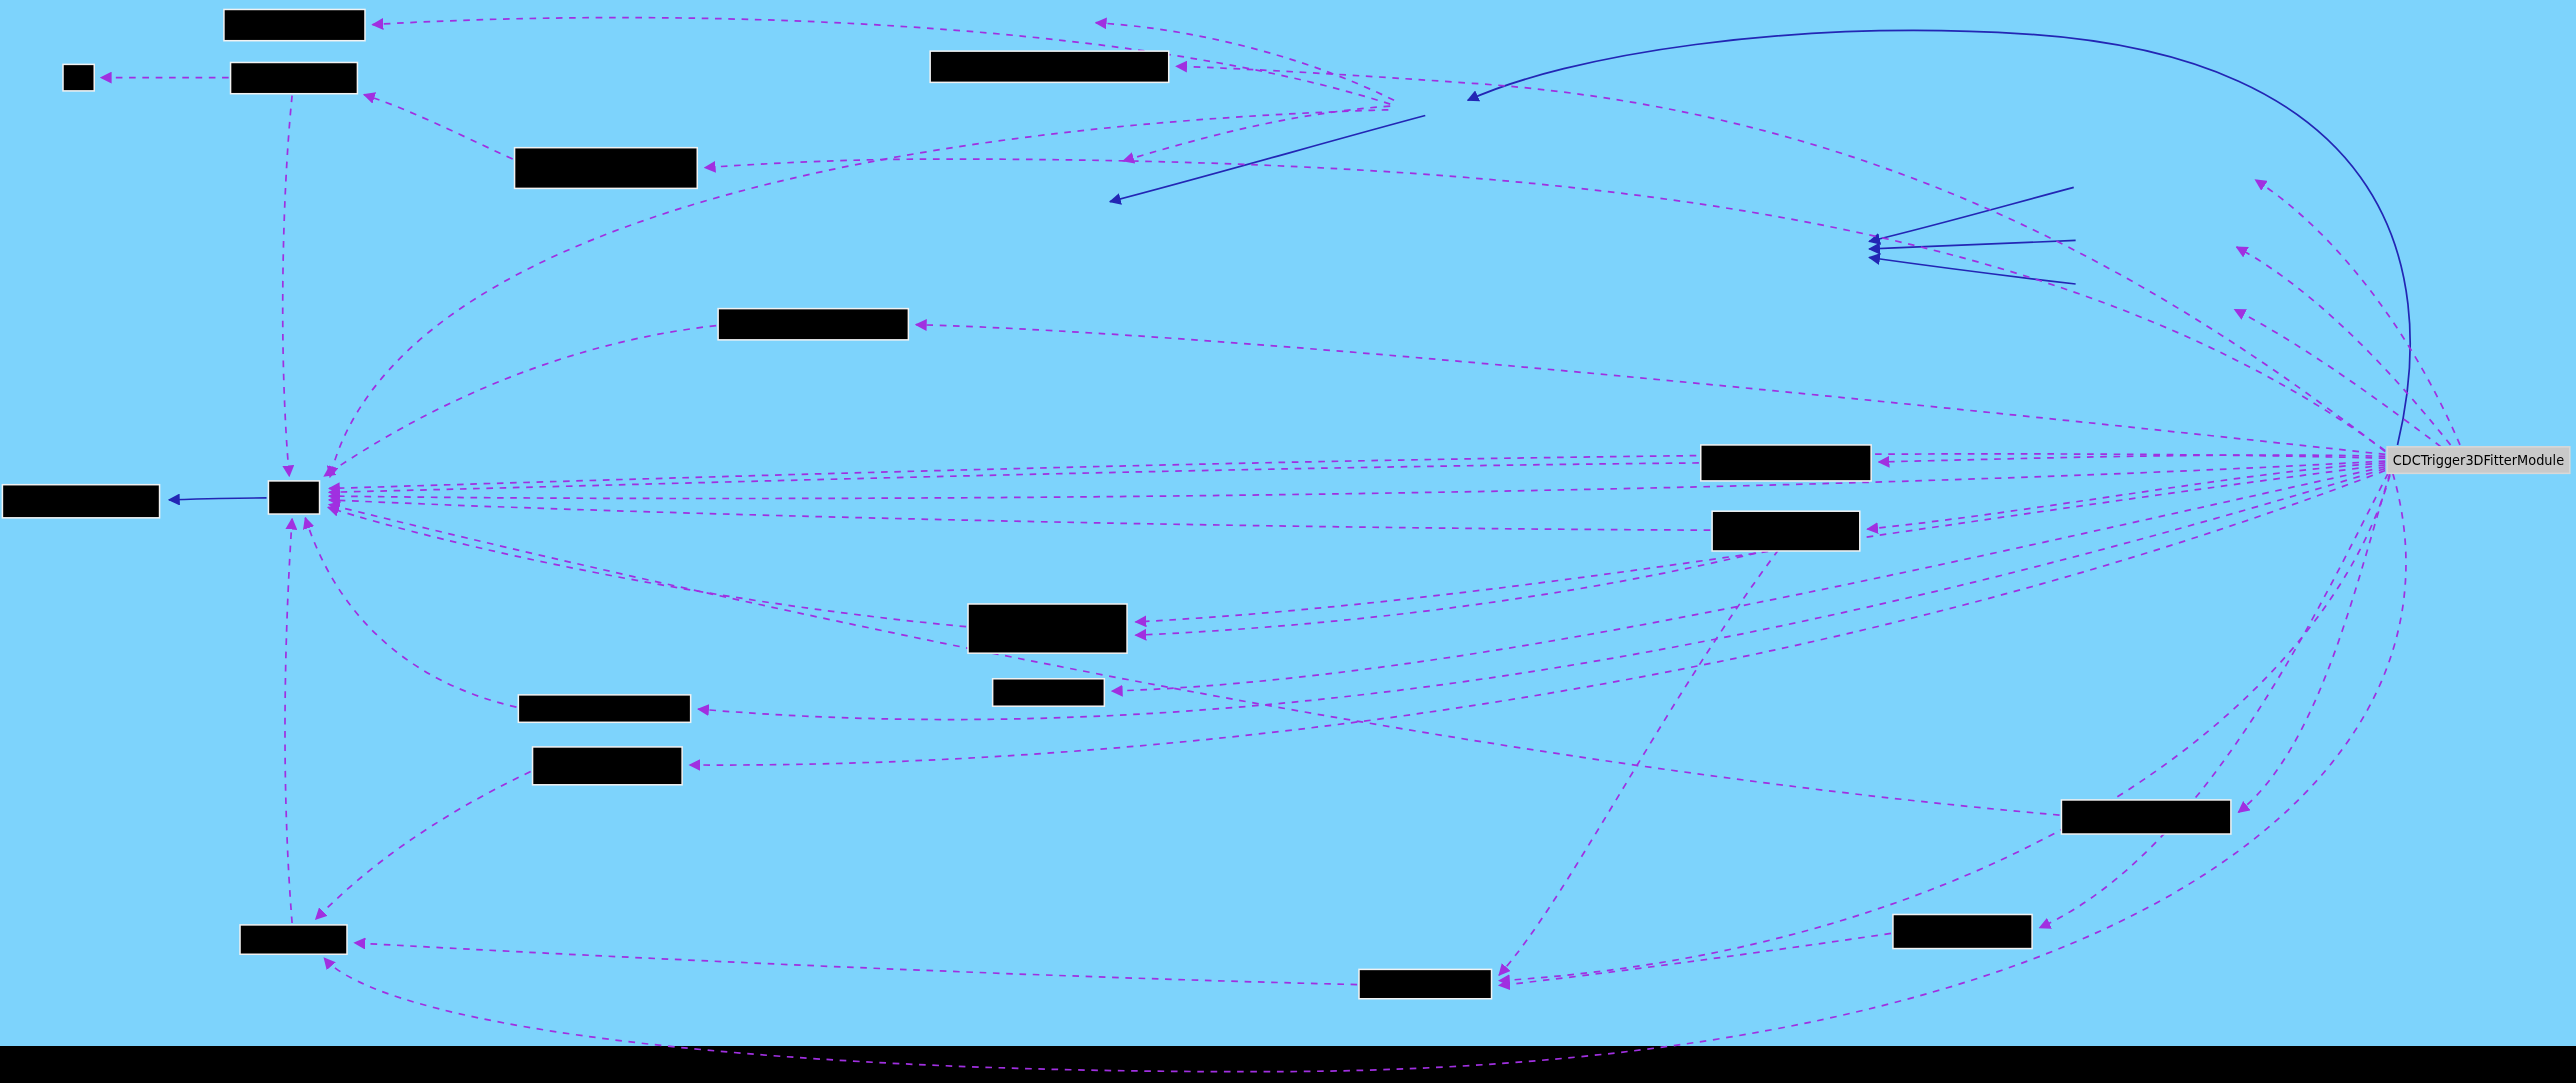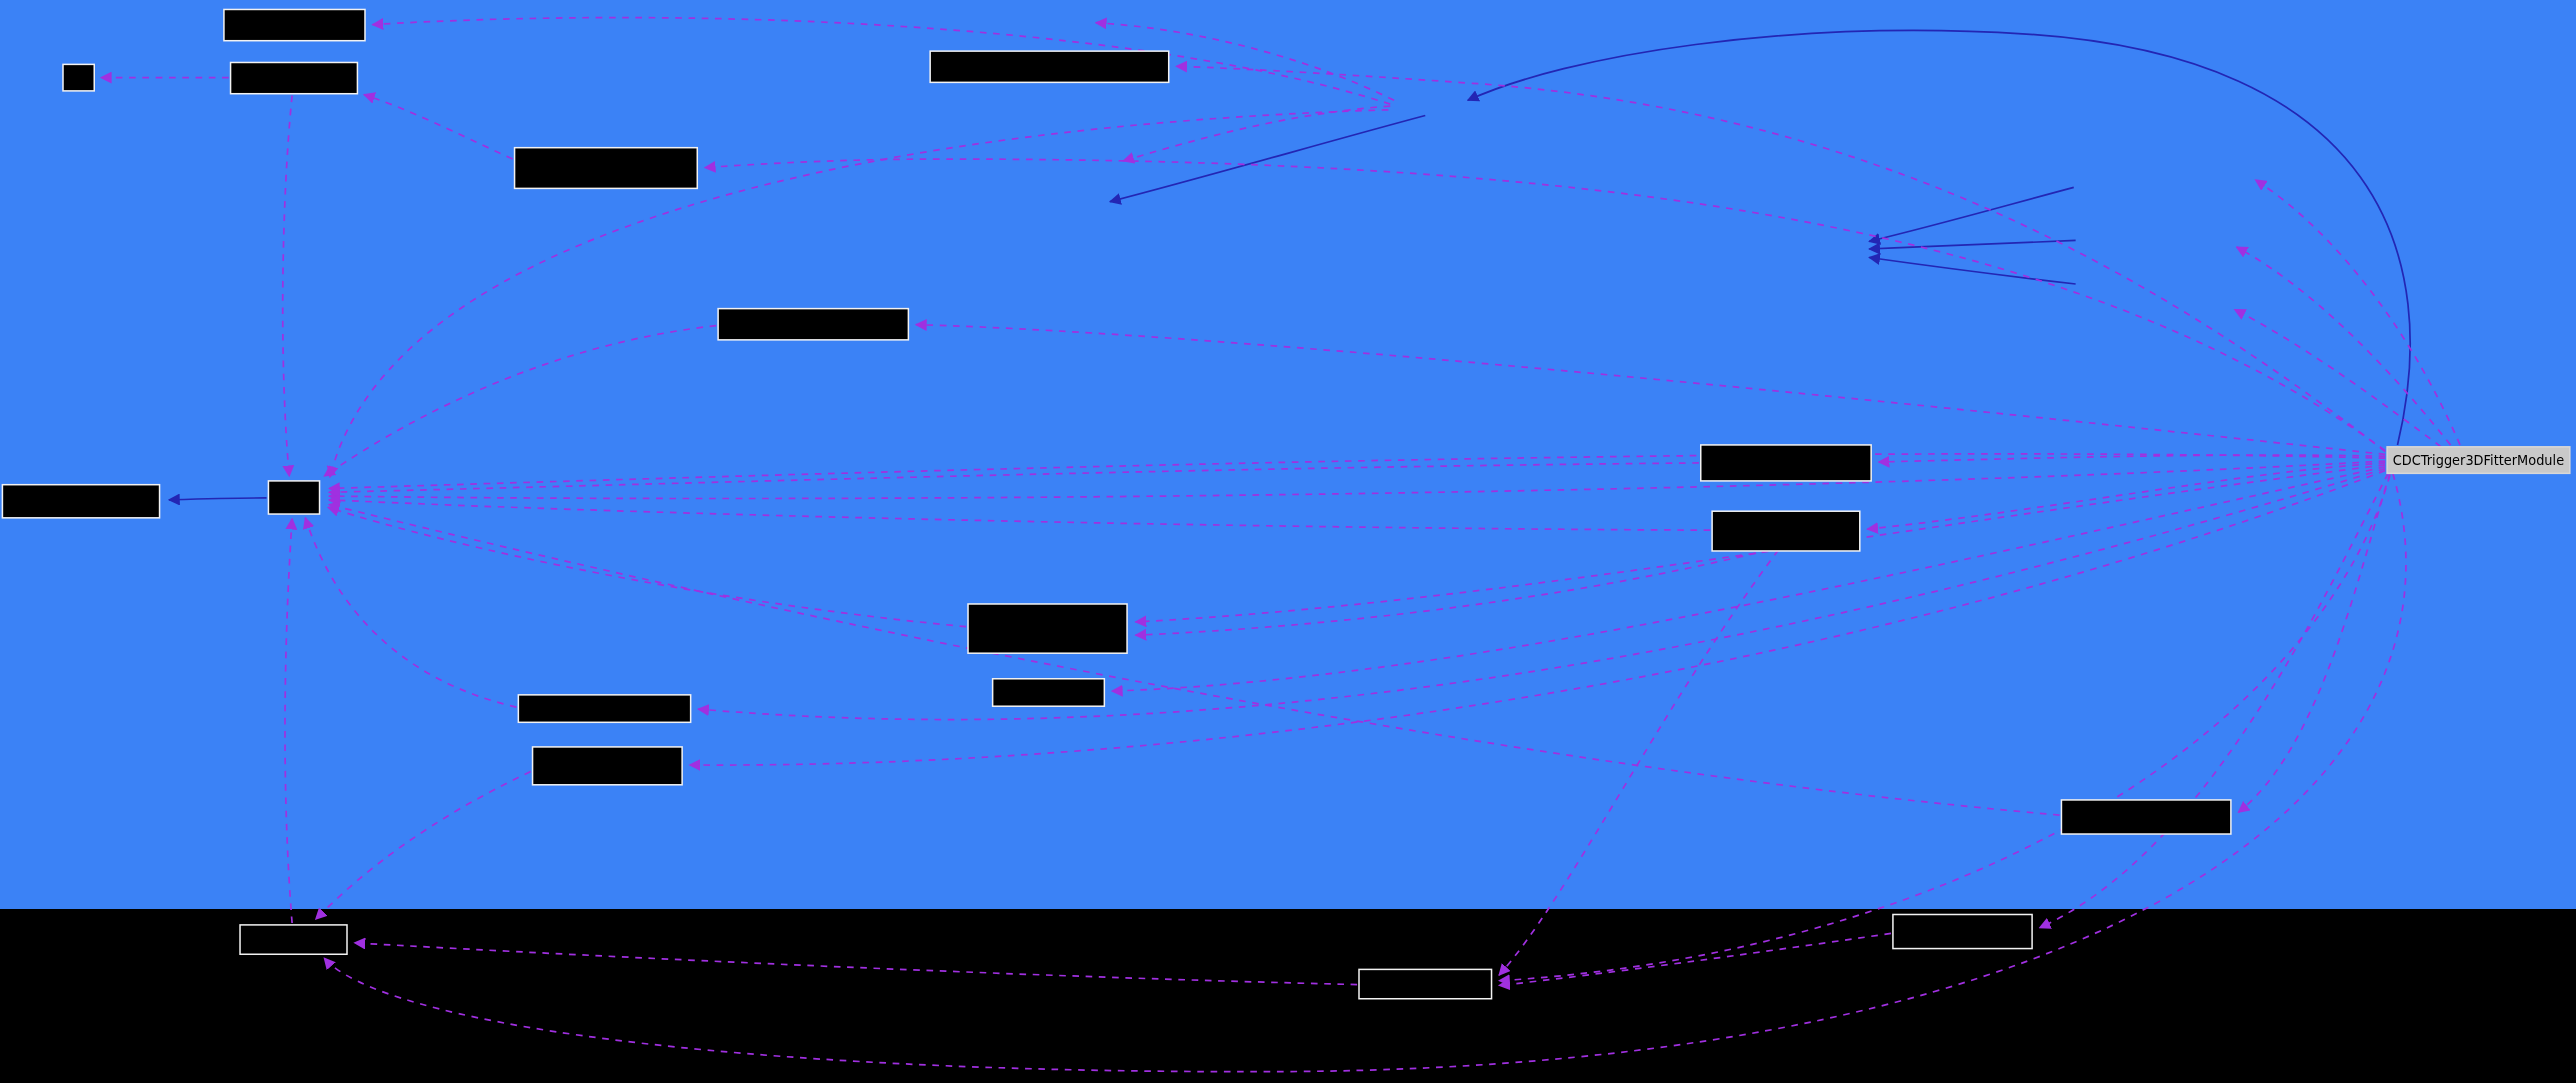--- a/index.html
+++ b/index.html
@@ -6,22 +6,22 @@
     margin: 0;
     padding: 0;
     background: #000000;
     width: 2576px;
     height: 1083px;
     overflow: hidden;
   }
   .canvas-wrap {
     position: relative;
     width: 2576px;
-    height: 909px;
-    background: #3b82f6;
+    height: 1046px;
+    background: #7dd3fc;
   }
   svg { display: block; }
   .node-label {
     font-family: "DejaVu Sans", "Liberation Sans", sans-serif;
     font-size: 15px;
   }
 </style>
 </head>
 <body>
 

